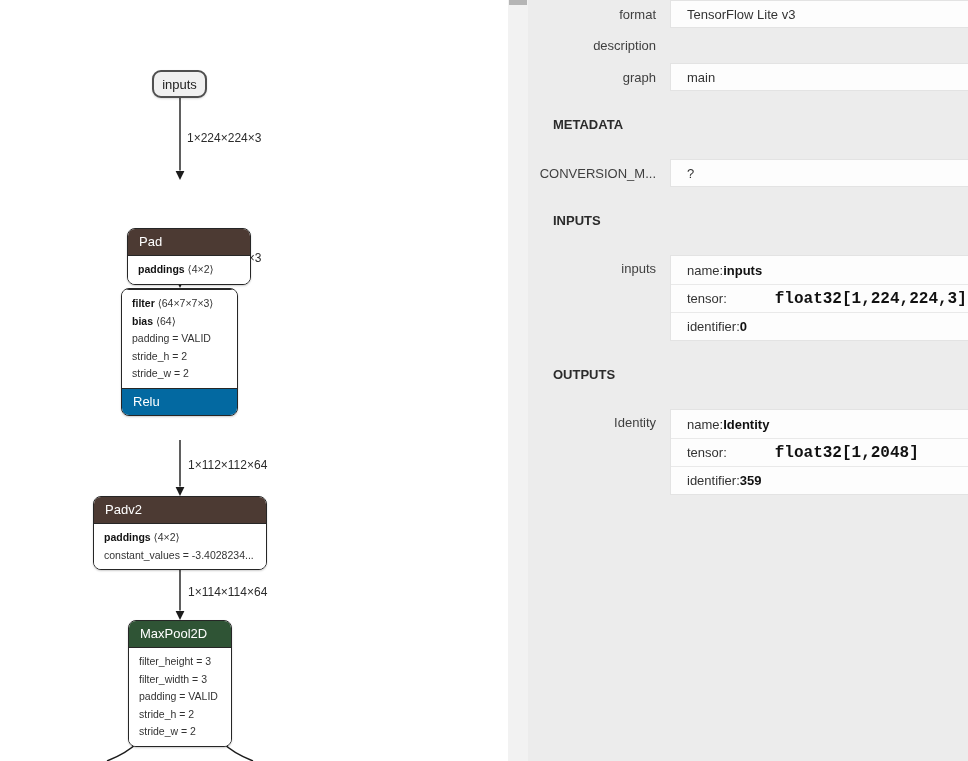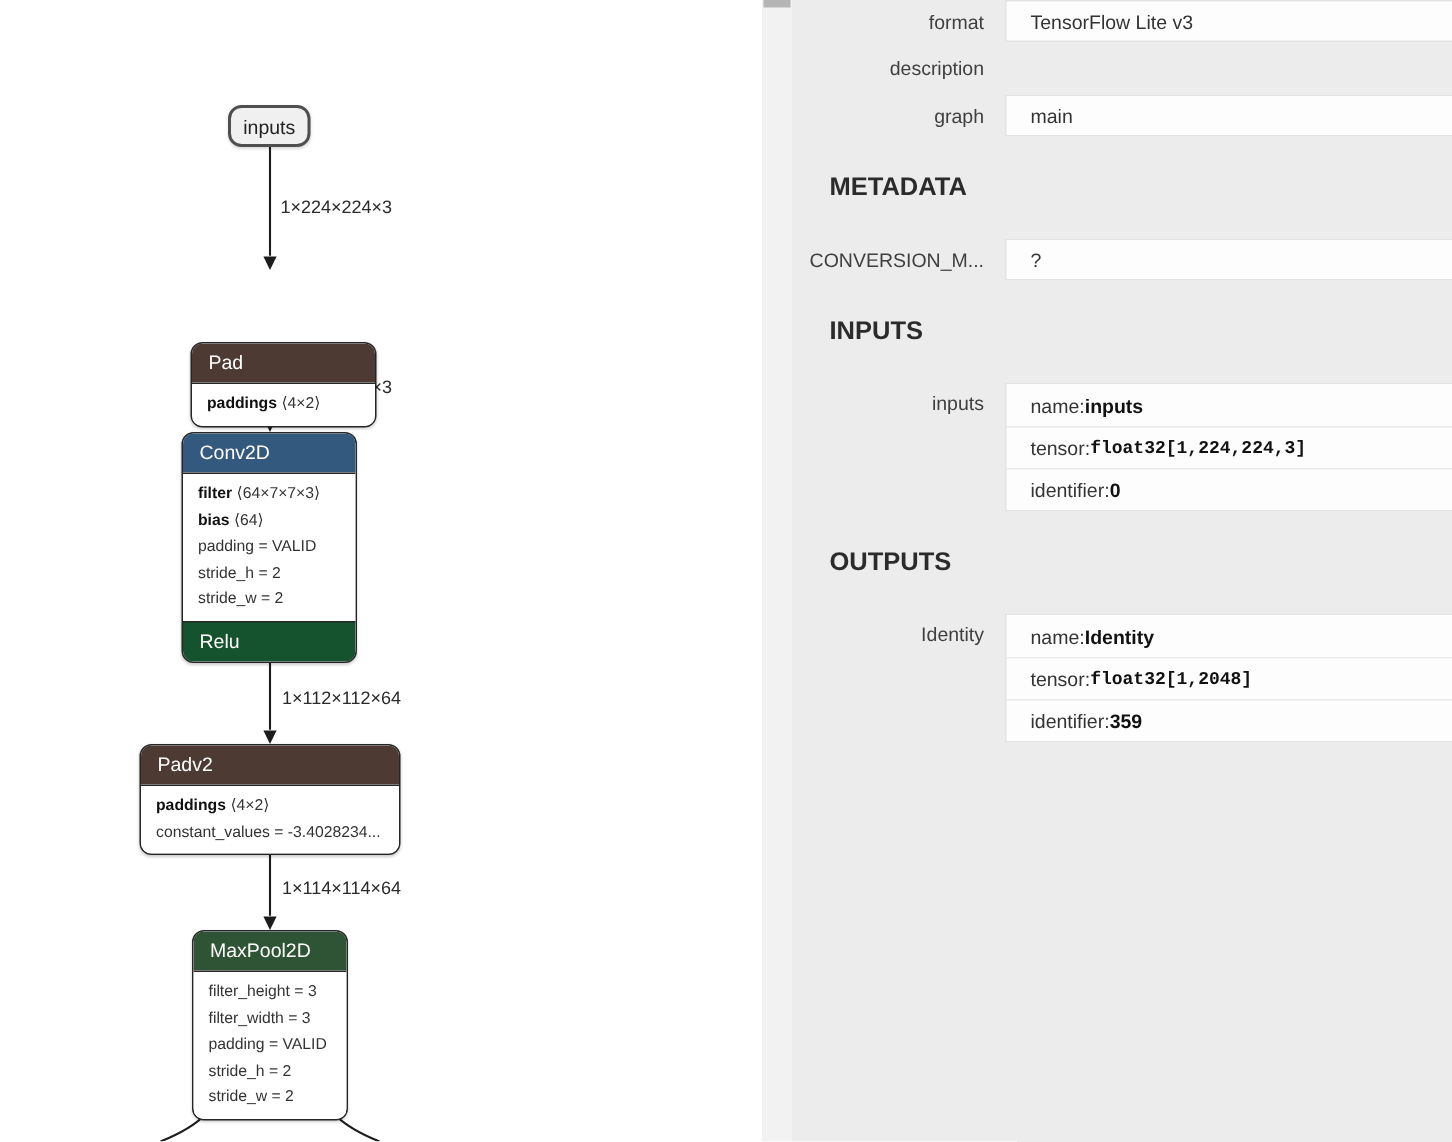--- a/index.html
+++ b/index.html
@@ -36,31 +36,31 @@
 
   
   .side-panel { position:absolute; left:528px; top:0; width:440px; height:761px;
                 background:#ececec; }
   .prop-row { display:flex; align-items:stretch; margin-bottom:10px; }
   .prop-label { width:142px; flex:none; text-align:right; padding-right:14px; font-size:13px;
                 color:#3f3f3f; display:flex; align-items:center; justify-content:flex-end; }
   .prop-value { flex:1; background:#fdfdfd; border:1px solid #e3e3e3; border-right:none;
                 height:28px; display:flex; align-items:center; padding-left:16px;
                 font-size:13px; color:#333; white-space:nowrap; overflow:hidden; }
-  .section-heading { font-size:17px; font-weight:bold; color:#2b2b2b; padding-left:25px;
+  .section-heading { font-size:13px; font-weight:bold; color:#2b2b2b; padding-left:25px;
                      margin-top:26px; margin-bottom:26px; height:16px; line-height:16px; }
   .group-row { display:flex; margin-bottom:0; }
   .group-label { width:142px; flex:none; text-align:right; padding-right:14px; padding-top:6px;
                  font-size:13px; color:#3f3f3f; }
   .group-box { flex:1; background:#fdfdfd; border:1px solid #e3e3e3; border-right:none; }
   .field-row { height:28px; display:flex; align-items:center; padding-left:16px;
                font-size:13px; color:#333; white-space:nowrap; overflow:hidden; }
   .field-row + .field-row { border-top:1px solid #e9e9e9; }
   .v-bold { font-weight:bold; color:#111; }
-  .v-mono { font-family:"Liberation Mono", monospace; font-weight:bold; font-size:12px; color:#111; }
+  .v-mono { font-family:"Liberation Mono", monospace; font-weight:bold; font-size:16px; color:#111;margin-left:48px; }
 </style>
 </head>
 <body>
 
 <div class="graph-canvas">
 
   <svg class="edges-svg" width="508" height="761">
     <g stroke="#1c1c1c" stroke-width="1.4" fill="none">
       <path d="M180 98 L180 170.5"></path>
       <path d="M180 234 L180 278.5"></path>
@@ -89,31 +89,28 @@
   <div class="node node-pad">
     <div class="node-header" style="background: rgb(76, 58, 51);">
       <span>Pad</span>
     </div>
     <div class="node-body">
       <div class="attr-row"><span class="attr-name">paddings</span><span> ⟨4×2⟩</span></div>
     </div>
   </div>
 
   <div class="node node-conv2d">
-    <div class="node-header" style="background: rgb(51, 89, 126);">
-      <span>Conv2D</span>
-    </div>
     <div class="node-body">
       <div class="attr-row"><span class="attr-name">filter</span><span> ⟨64×7×7×3⟩</span></div>
       <div class="attr-row"><span class="attr-name">bias</span><span> ⟨64⟩</span></div>
       <div class="attr-row"><span class="attr-name"></span><span>padding = VALID</span></div>
       <div class="attr-row"><span class="attr-name"></span><span>stride_h = 2</span></div>
       <div class="attr-row"><span class="attr-name"></span><span>stride_w = 2</span></div>
     </div>
-    <div class="node-footer" style="background: #14532d;">
+    <div class="node-footer" style="background: #0369a1;">
       <span>Relu</span>
     </div>
   </div>
 
   <div class="node node-padv2">
     <div class="node-header" style="background: rgb(76, 58, 51);">
       <span>Padv2</span>
     </div>
     <div class="node-body">
       <div class="attr-row"><span class="attr-name">paddings</span><span> ⟨4×2⟩</span></div>

